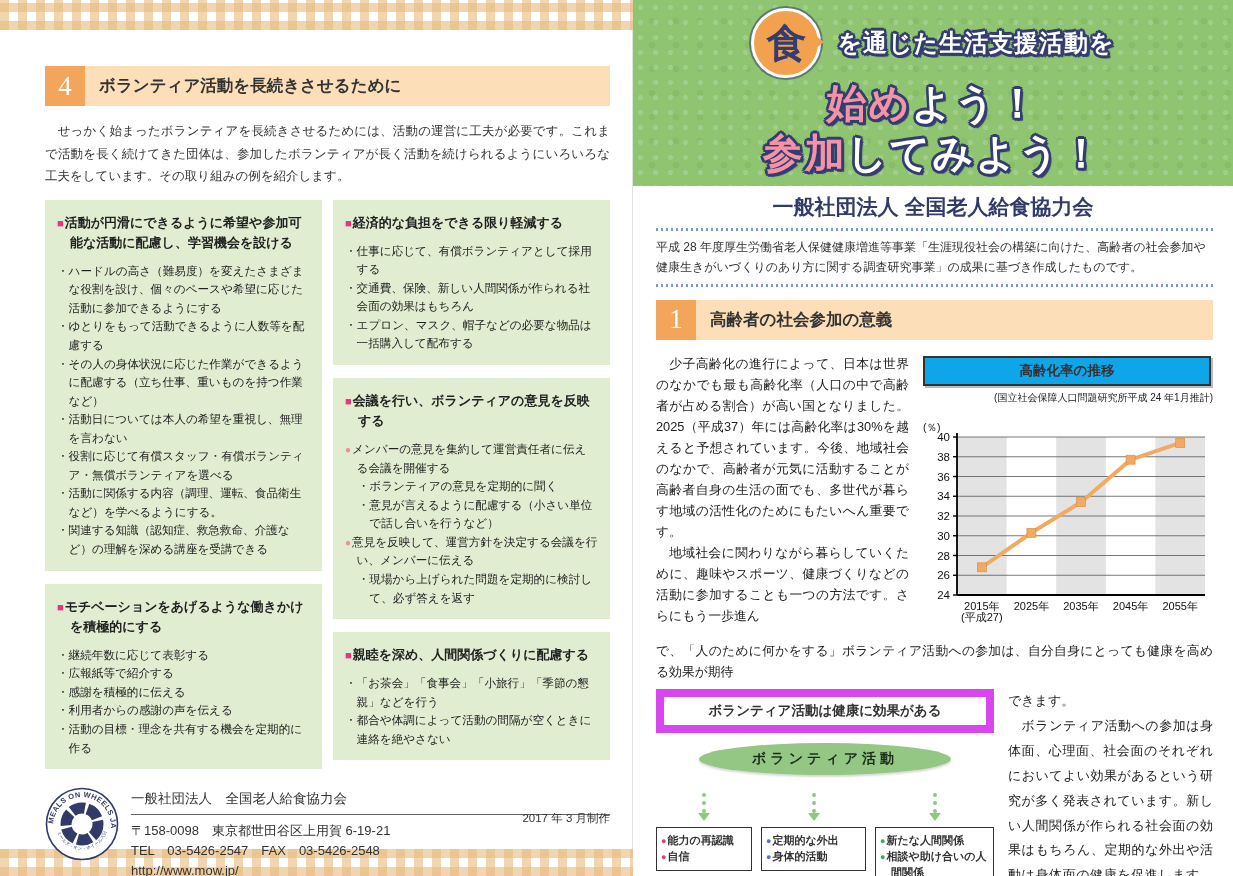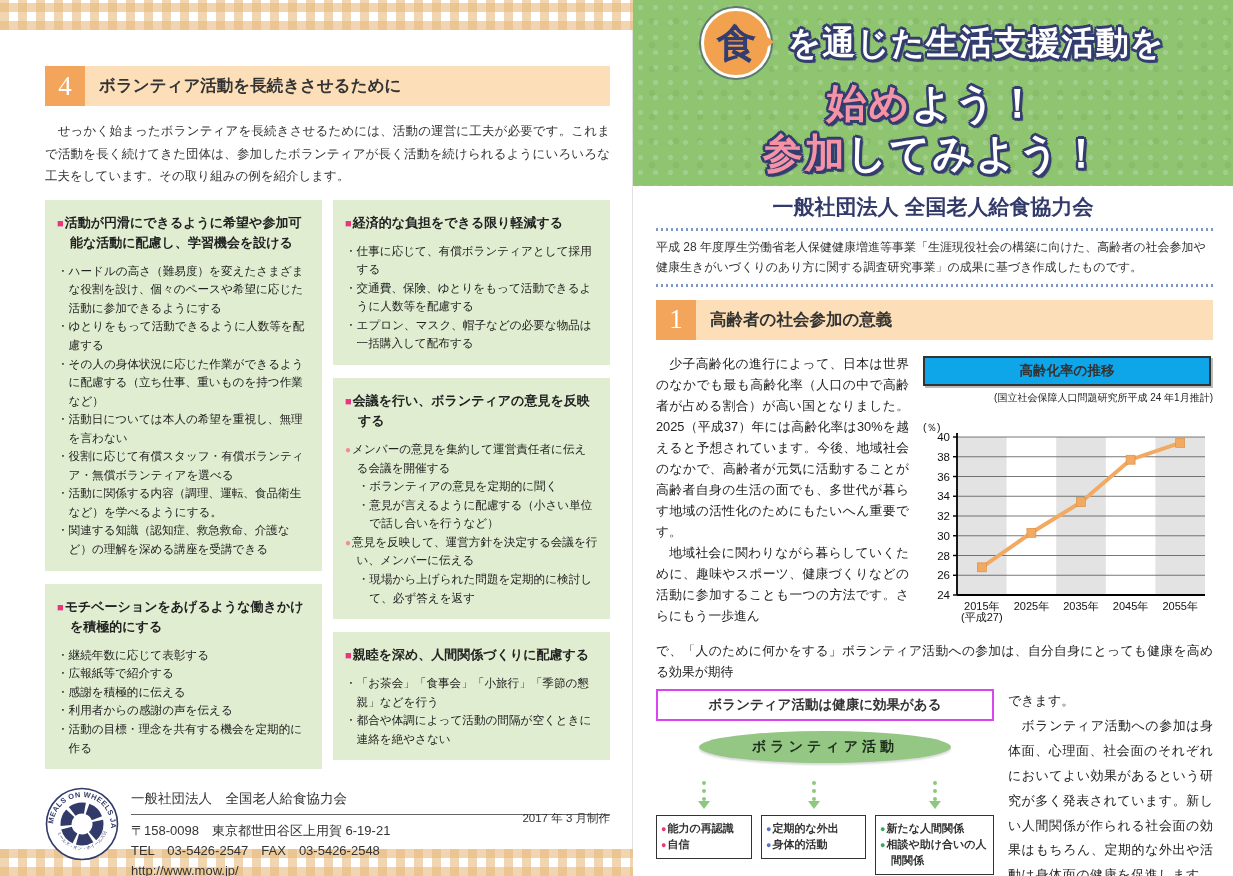--- a/index.html
+++ b/index.html
@@ -46,21 +46,21 @@
     background-image:
       radial-gradient(rgba(255,255,255,.16) 22%, rgba(255,255,255,0) 23%),
       radial-gradient(rgba(80,130,55,.12) 20%, rgba(255,255,255,0) 21%);
     background-size:15px 15px,24px 24px;background-position:0 0,7px 9px;
     display:flex;flex-direction:column;align-items:center;justify-content:center;}
   .t-line{display:flex;align-items:center;justify-content:center;line-height:1.25;}
   .outline{color:#fff;font-weight:bold;
     text-shadow:-2px -2px 0 #343d6f,2px -2px 0 #343d6f,-2px 2px 0 #343d6f,2px 2px 0 #343d6f,
       0 -2.6px 0 #343d6f,0 2.6px 0 #343d6f,-2.6px 0 0 #343d6f,2.6px 0 0 #343d6f,3px 3px 1px #343d6f;}
   .outline.pink{color:#f492a6;}
-  .t1{font-size:33px;letter-spacing:1px;}
+  .t1{font-size:24px;letter-spacing:1px;}
   .t23{font-size:40px;letter-spacing:2px;}
   .bubble{position:relative;width:64px;height:64px;border-radius:50%;background:#f2a14f;border:3px solid #fff;
     box-shadow:0 0 0 2px rgba(52,61,111,.55);color:#343d6f;font-size:40px;font-weight:bold;
     display:flex;align-items:center;justify-content:center;margin-right:16px;}
   .bubble::after{content:"";position:absolute;right:-13px;top:24px;width:0;height:0;
     border:7px solid transparent;border-left:9px solid #f2a14f;}
   .org-band{height:42px;display:flex;align-items:center;justify-content:center;
     font-size:21px;font-weight:bold;color:#323a6a;background:#fff;}
   .rp-body{padding:0 20px 0 23px;}
   .dotline{height:3px;background-image:repeating-linear-gradient(90deg,#7f96c6 0 2px,rgba(255,255,255,0) 2px 5px);}
@@ -68,21 +68,21 @@
   .row1{display:flex;gap:12px;margin-top:14px;}
   .para{font-size:12.8px;line-height:1.64;text-align:justify;white-space:pre-line;color:#222;}
   .para1{width:290px;margin:0;}
   .para-cont{margin:4px 0 2px 0;}
   .chart-block{flex:1;}
   .chart-title{border:2px solid #333;box-shadow:2px 2px 0 #bbb;background:#0ea5e9;text-align:center;
     font-weight:bold;font-size:13.5px;padding:4px 0;margin:2px 2px 5px 2px;}
   .chart-sub{text-align:right;font-size:10px;margin-bottom:16px;color:#222;}
   .row2{display:flex;gap:14px;margin-top:6px;}
   .diagram{width:338px;}
-  .dg-title{border:2px solid #d946ef;background:#fff;text-align:center;font-weight:bold;font-size:13.5px;padding:5px 0;}
+  .dg-title{border:8px solid #d946ef;background:#fff;text-align:center;font-weight:bold;font-size:13.5px;padding:5px 0;}
   .dg-ellipse{width:252px;height:32px;margin:10px auto 18px auto;background:#93c783;border-radius:50%;
     display:flex;align-items:center;justify-content:center;font-weight:bold;font-size:14px;letter-spacing:4px;
     color:#1c2b1c;box-shadow:0 2px 2px rgba(0,0,0,.15);}
   .dg-cols{display:flex;gap:9px;margin-top:2px;}
   .dg-col{display:flex;flex-direction:column;align-items:center;}
   .dg-col:nth-child(1){width:97px;}
   .dg-col:nth-child(2){width:106px;}
   .dg-col:nth-child(3){width:120px;}
   .dline{width:0;height:20px;border-left:4px dotted #8cc87e;}
   .dtri{width:0;height:0;border:6px solid transparent;border-top:8px solid #8cc87e;}
@@ -126,21 +126,21 @@
               <div class="ln dot">・広報紙等で紹介する</div>
               <div class="ln dot">・感謝を積極的に伝える</div>
               <div class="ln dot">・利用者からの感謝の声を伝える</div>
               <div class="ln dot">・活動の目標・理念を共有する機会を定期的に作る</div>
             </div>
           </div>
         <div class="box-col">
             <div class="gbox">
               <div class="gbox-h"><span class="sq">■</span>経済的な負担をできる限り軽減する</div>
               <div class="ln dot">・仕事に応じて、有償ボランティアとして採用する</div>
-              <div class="ln dot">・交通費、保険、ゆとりをもって活動できるように人数等を配慮する</div>
+              <div class="ln dot">・交通費、保険、新しい人間関係が作られる社会面の効果はもちろん</div>
               <div class="ln dot">・エプロン、マスク、帽子などの必要な物品は一括購入して配布する</div>
             </div>
             <div class="gbox">
               <div class="gbox-h"><span class="sq">■</span>会議を行い、ボランティアの意見を反映する</div>
               <div class="ln circle"><span class="circ">●</span>メンバーの意見を集約して運営責任者に伝える会議を開催する</div>
               <div class="ln sub">・ボランティアの意見を定期的に聞く</div>
               <div class="ln sub">・意見が言えるように配慮する（小さい単位で話し合いを行うなど）</div>
               <div class="ln circle"><span class="circ">●</span>意見を反映して、運営方針を決定する会議を行い、メンバーに伝える</div>
               <div class="ln sub">・現場から上げられた問題を定期的に検討して、必ず答えを返す</div>
             </div>

